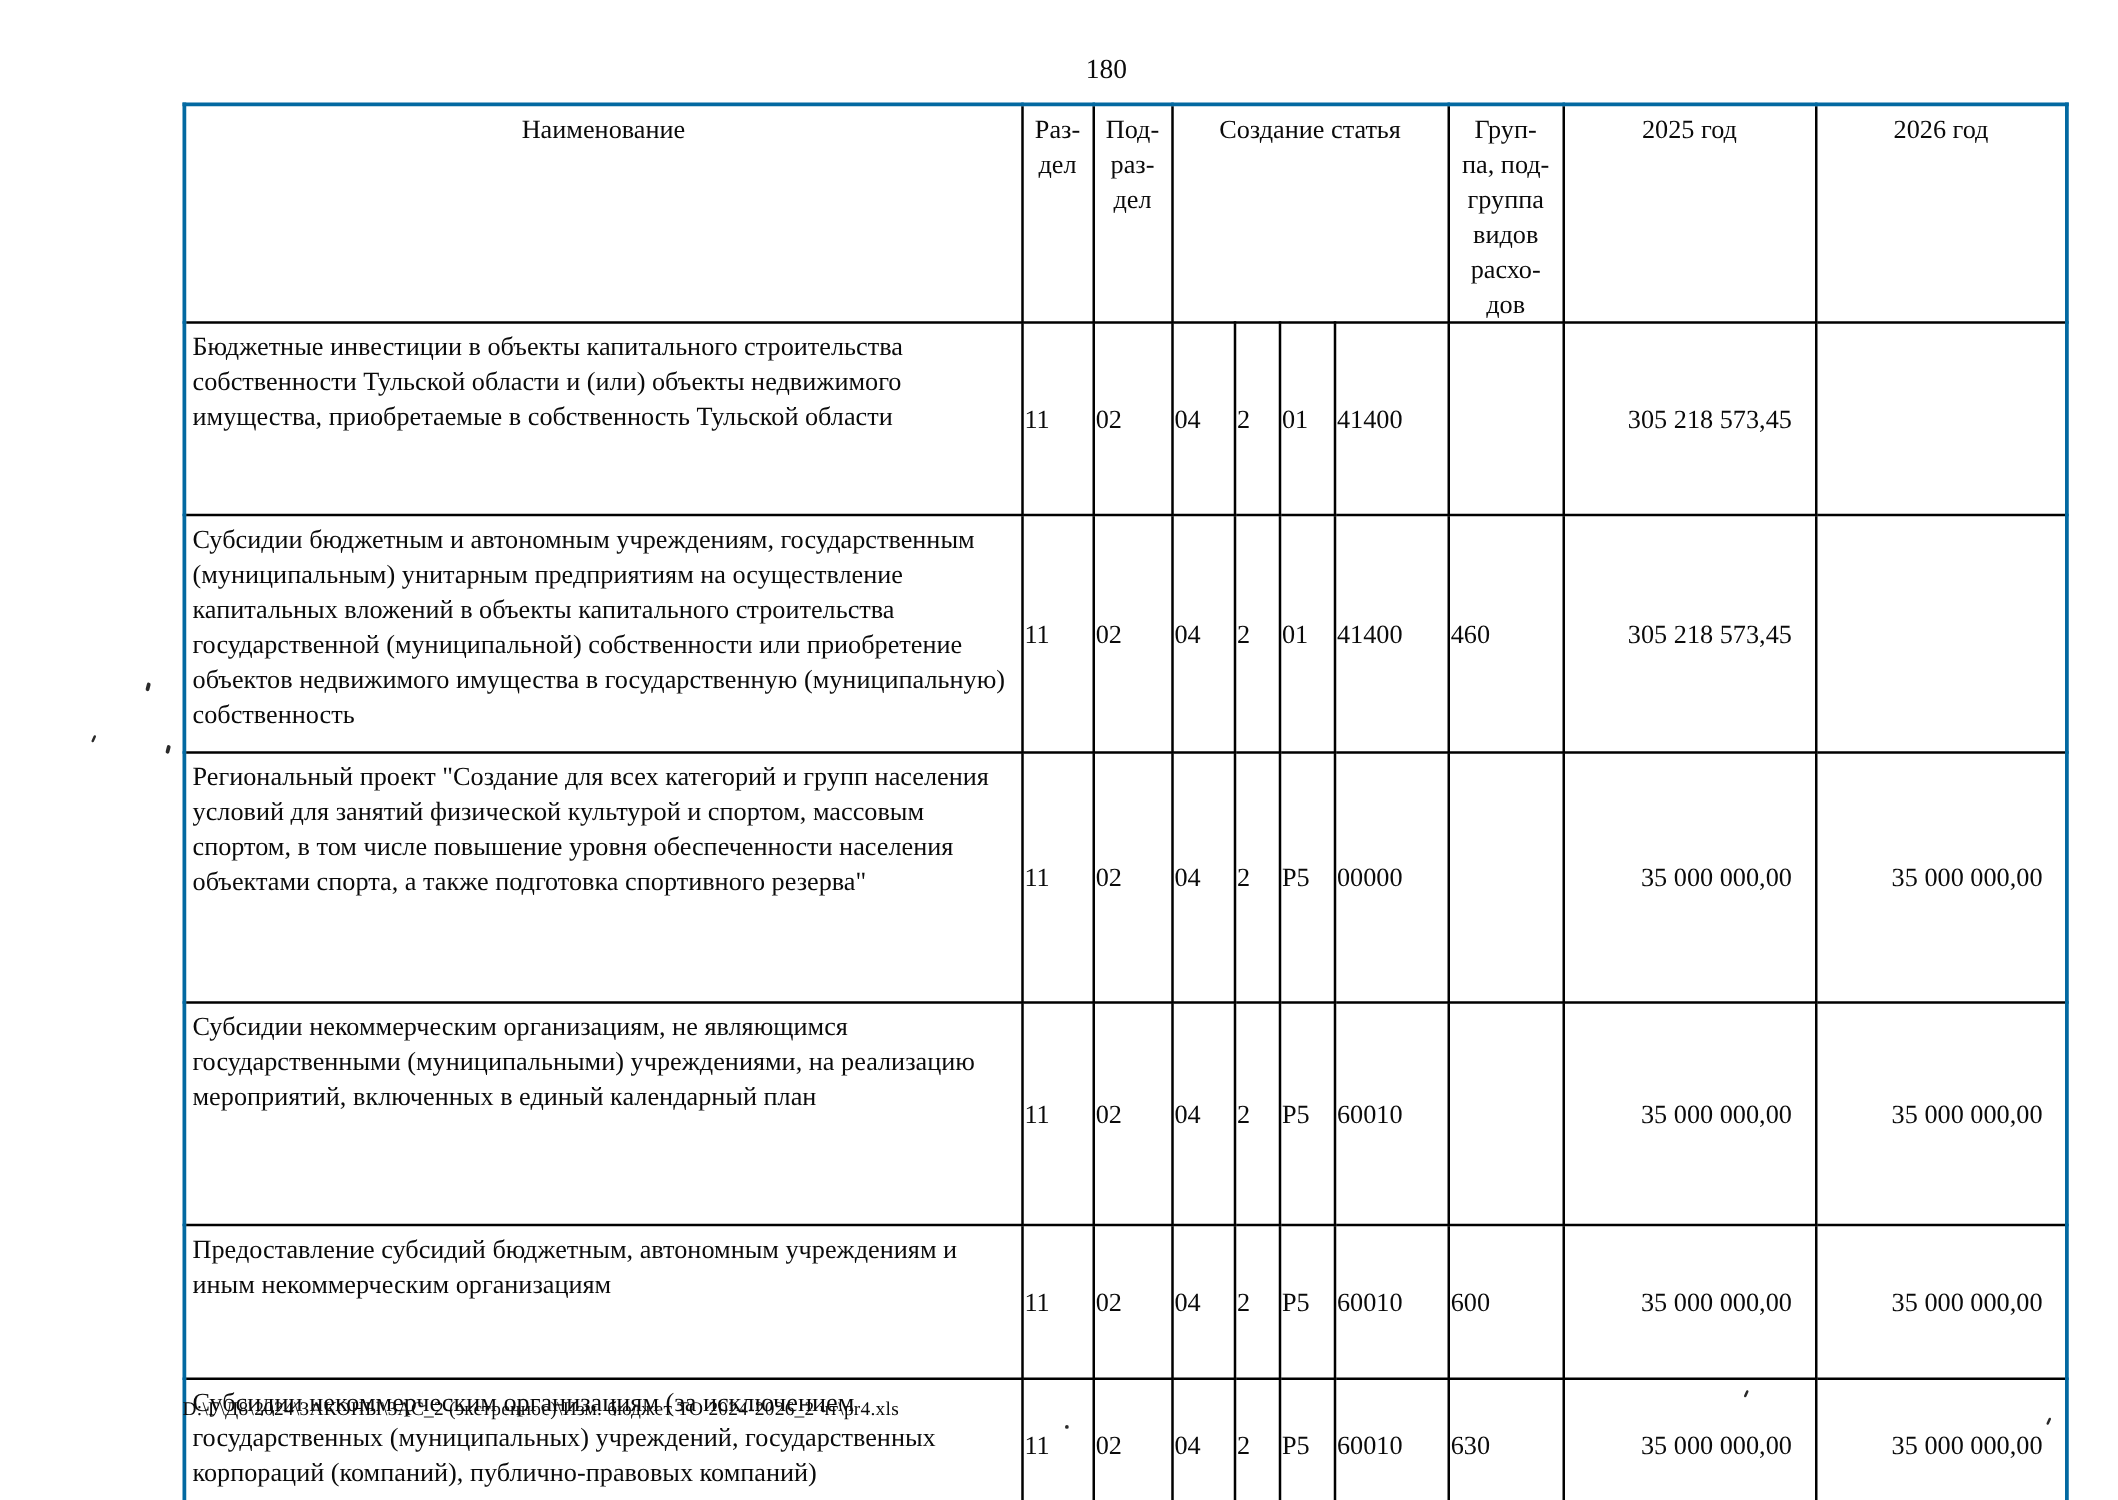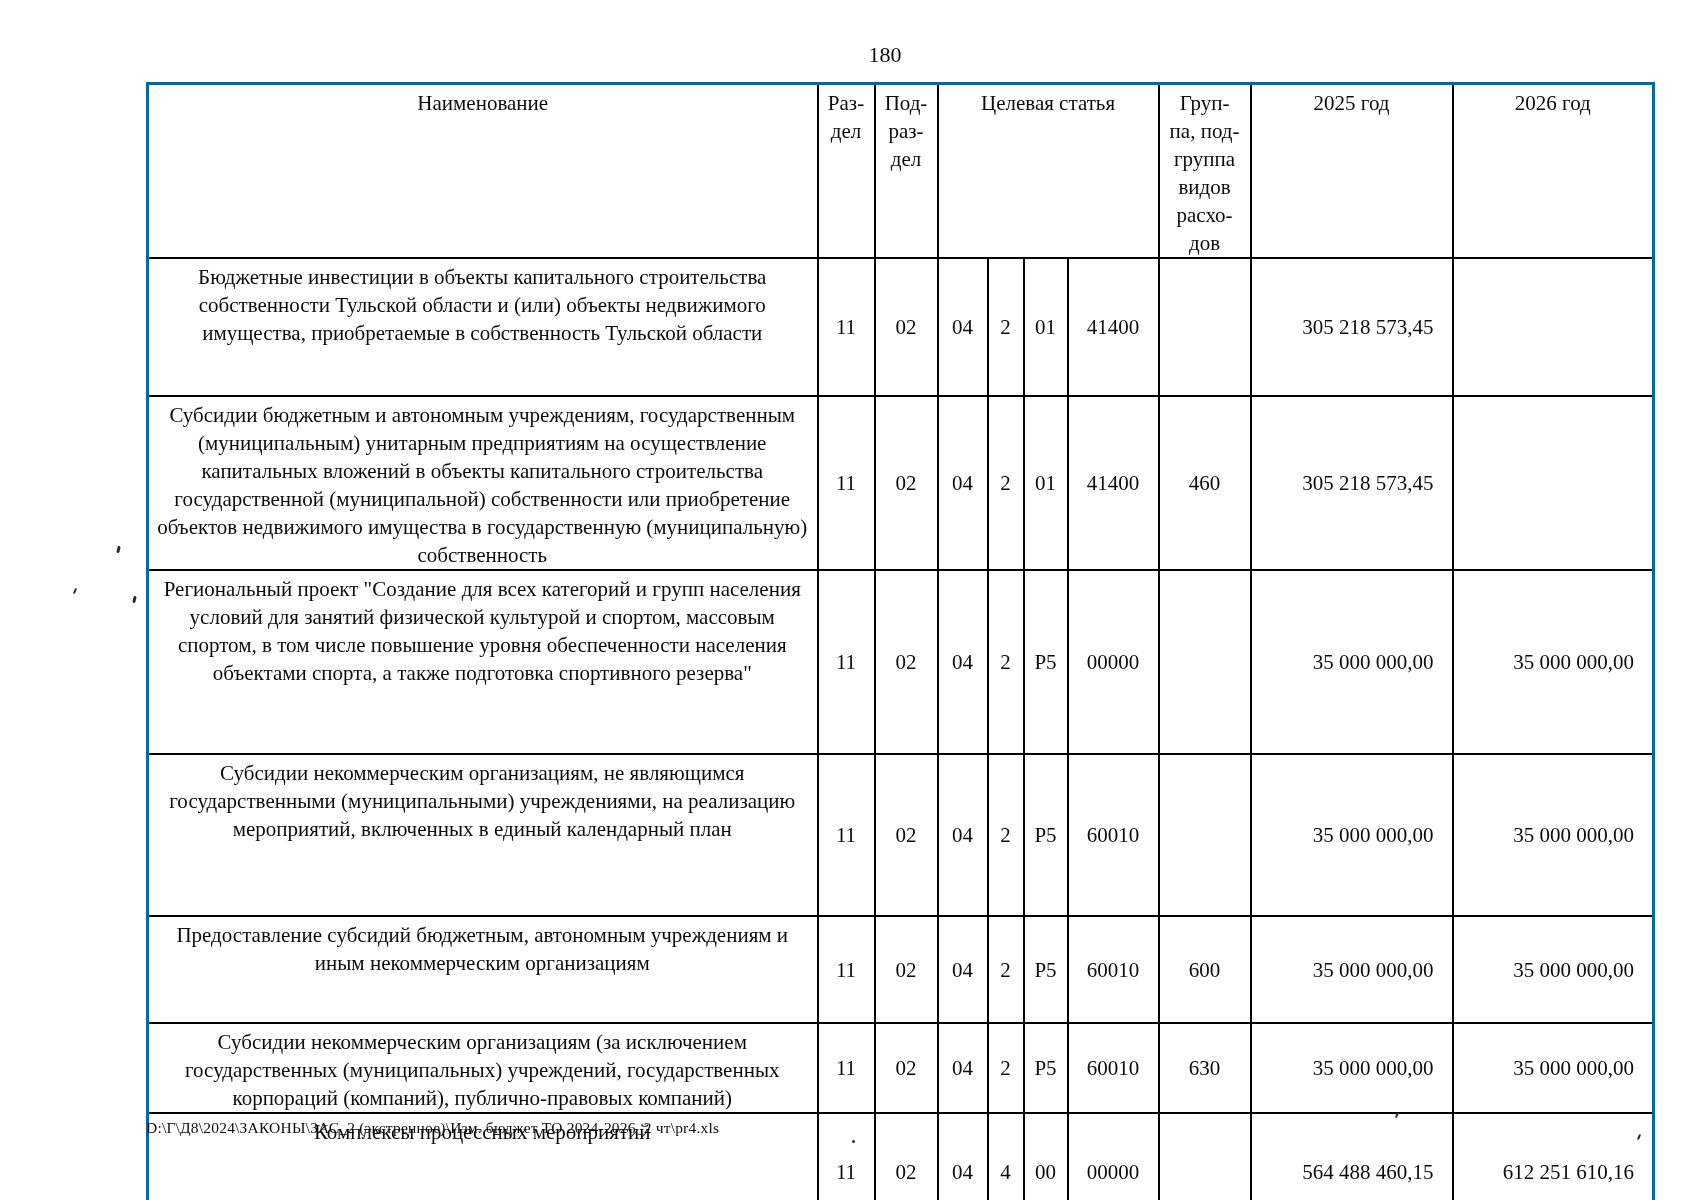--- a/index.html
+++ b/index.html
@@ -35,27 +35,27 @@
   }
   thead th {
     vertical-align: top;
     text-align: center;
     padding: 4px 2px 0 2px;
     height: 154px;
     border-bottom: 3px solid #000;
     white-space: pre-line;
   }
   td.c-name {
-    text-align: center;
+    text-align: left;
     vertical-align: top;
-    padding: 4px 6px 0 5px;
+    padding: 4px 6px 16px 5px;
     font-family: Liberation Serif, serif;
   }
   td.c-code {
-    text-align: center;
+    text-align: left;
     vertical-align: middle;
     padding: 0 1px;
   }
   td.c-amt {
     text-align: right;
     vertical-align: middle;
     padding: 0 18px 0 1px;
   }
   
   tbody tr:nth-child(1) td { height: 132px; }
@@ -99,21 +99,21 @@
       <col style="width:201px">
   </colgroup>
   <thead>
     <tr>
       <th>Наименование</th>
       <th>Раз-
 дел</th>
       <th>Под-
 раз-
 дел</th>
-      <th colspan="4">Целевая статья</th>
+      <th colspan="4">Создание статья</th>
       <th>Груп-
 па, под-
 группа
 видов
 расхо-
 дов</th>
       <th>2025 год</th>
       <th>2026 год</th>
     </tr>
   </thead>

